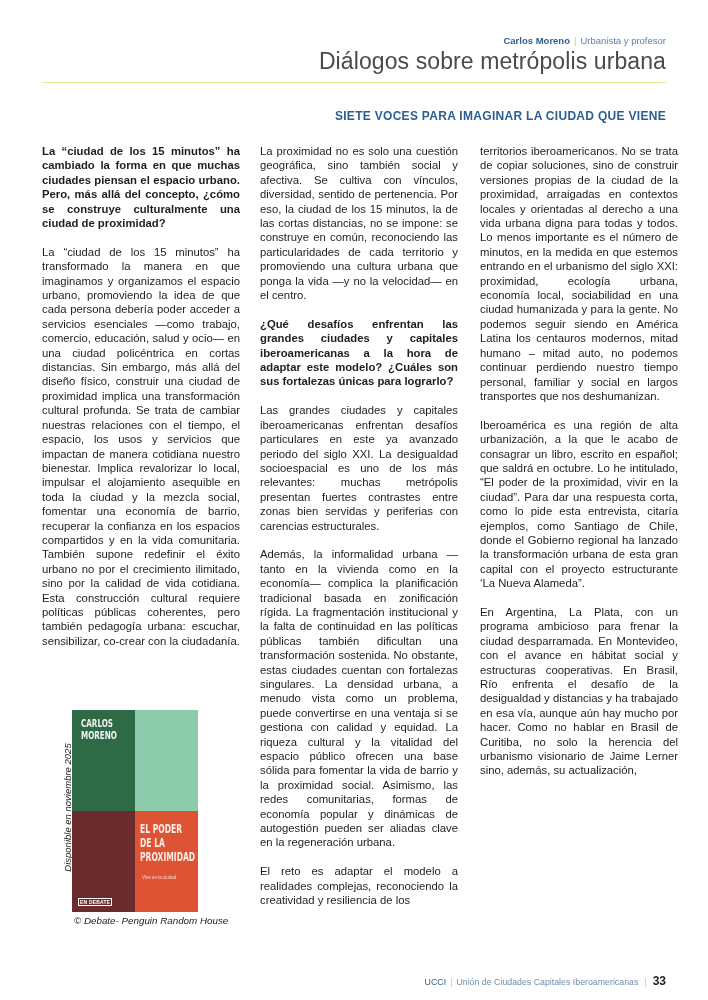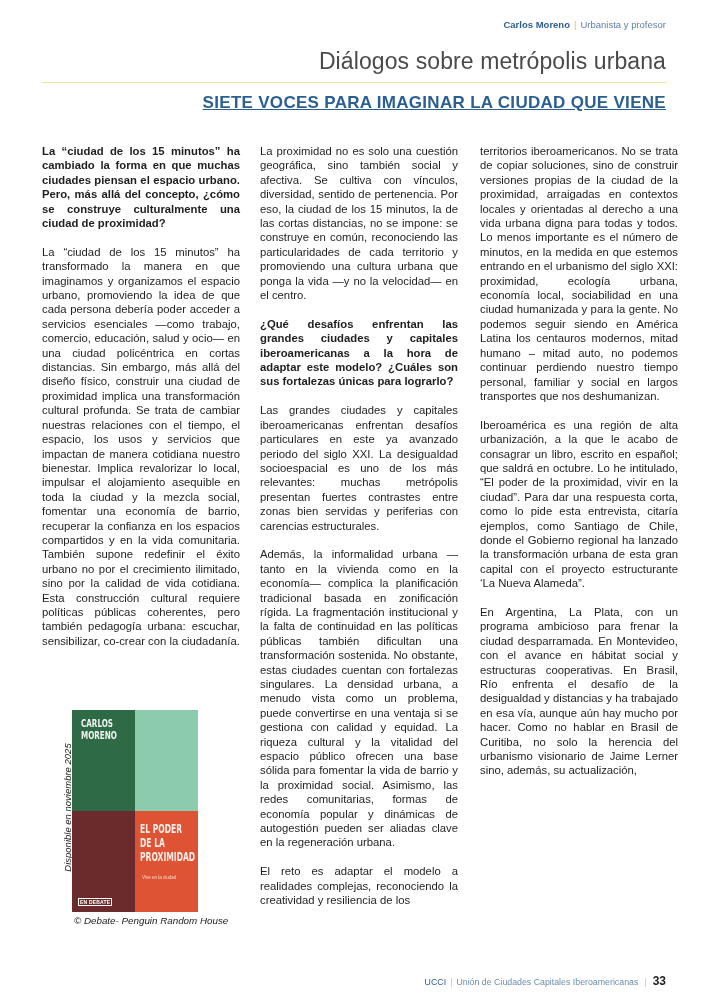--- a/index.html
+++ b/index.html
@@ -1,27 +1,27 @@
 <!DOCTYPE html>
 <html><head>
 <meta charset="utf-8">
 <style>
   html, body { margin: 0; padding: 0; background: #ffffff; }
   body { width: 708px; height: 1000px; position: relative; overflow: hidden;
          font-family: "Liberation Sans", "DejaVu Sans", sans-serif; color: #1e1e1e; }
 
-  .running-head { position: absolute; top: 19px; right: 42px; font-size: 9.5px; color: #5e7fa3; white-space: nowrap; }
+  .running-head { position: absolute; top: 35px; right: 42px; font-size: 9.5px; color: #5e7fa3; white-space: nowrap; }
   .running-head .author { color: #2f5f8f; font-weight: bold; }
   .running-head .sep { color: #e4c850; margin: 0 4px; }
 
   .main-title { position: absolute; top: 48px; right: 42px; font-size: 23px; font-weight: normal;
                 color: #4a4a4a; letter-spacing: 0.1px; white-space: nowrap; }
   .title-rule { position: absolute; top: 82px; left: 42px; right: 42px; height: 1px; background: #e8e79a; }
-  .subtitle { position: absolute; top: 93px; right: 42px; font-size: 17px; color: #2b5f91;
-              font-weight: bold; letter-spacing: 0.3px; white-space: nowrap; text-decoration: underline; }
+  .subtitle { position: absolute; top: 109px; right: 42px; font-size: 12px; color: #2b5f91;
+              font-weight: bold; letter-spacing: 0.3px; white-space: nowrap; }
 
   .col { position: absolute; top: 144px; width: 198px; font-size: 11.3px; line-height: 14.4px;
          text-align: justify; hyphens: auto; }
   .col1 { left: 42px; }
   .col2 { left: 260px; }
   .col3 { left: 480px; }
   .col p { margin: 0 0 14.4px 0; }
   .col p.q { font-weight: bold; }
 
   .book-wrap { position: absolute; left: 42px; top: 706px; width: 200px; height: 230px; }

